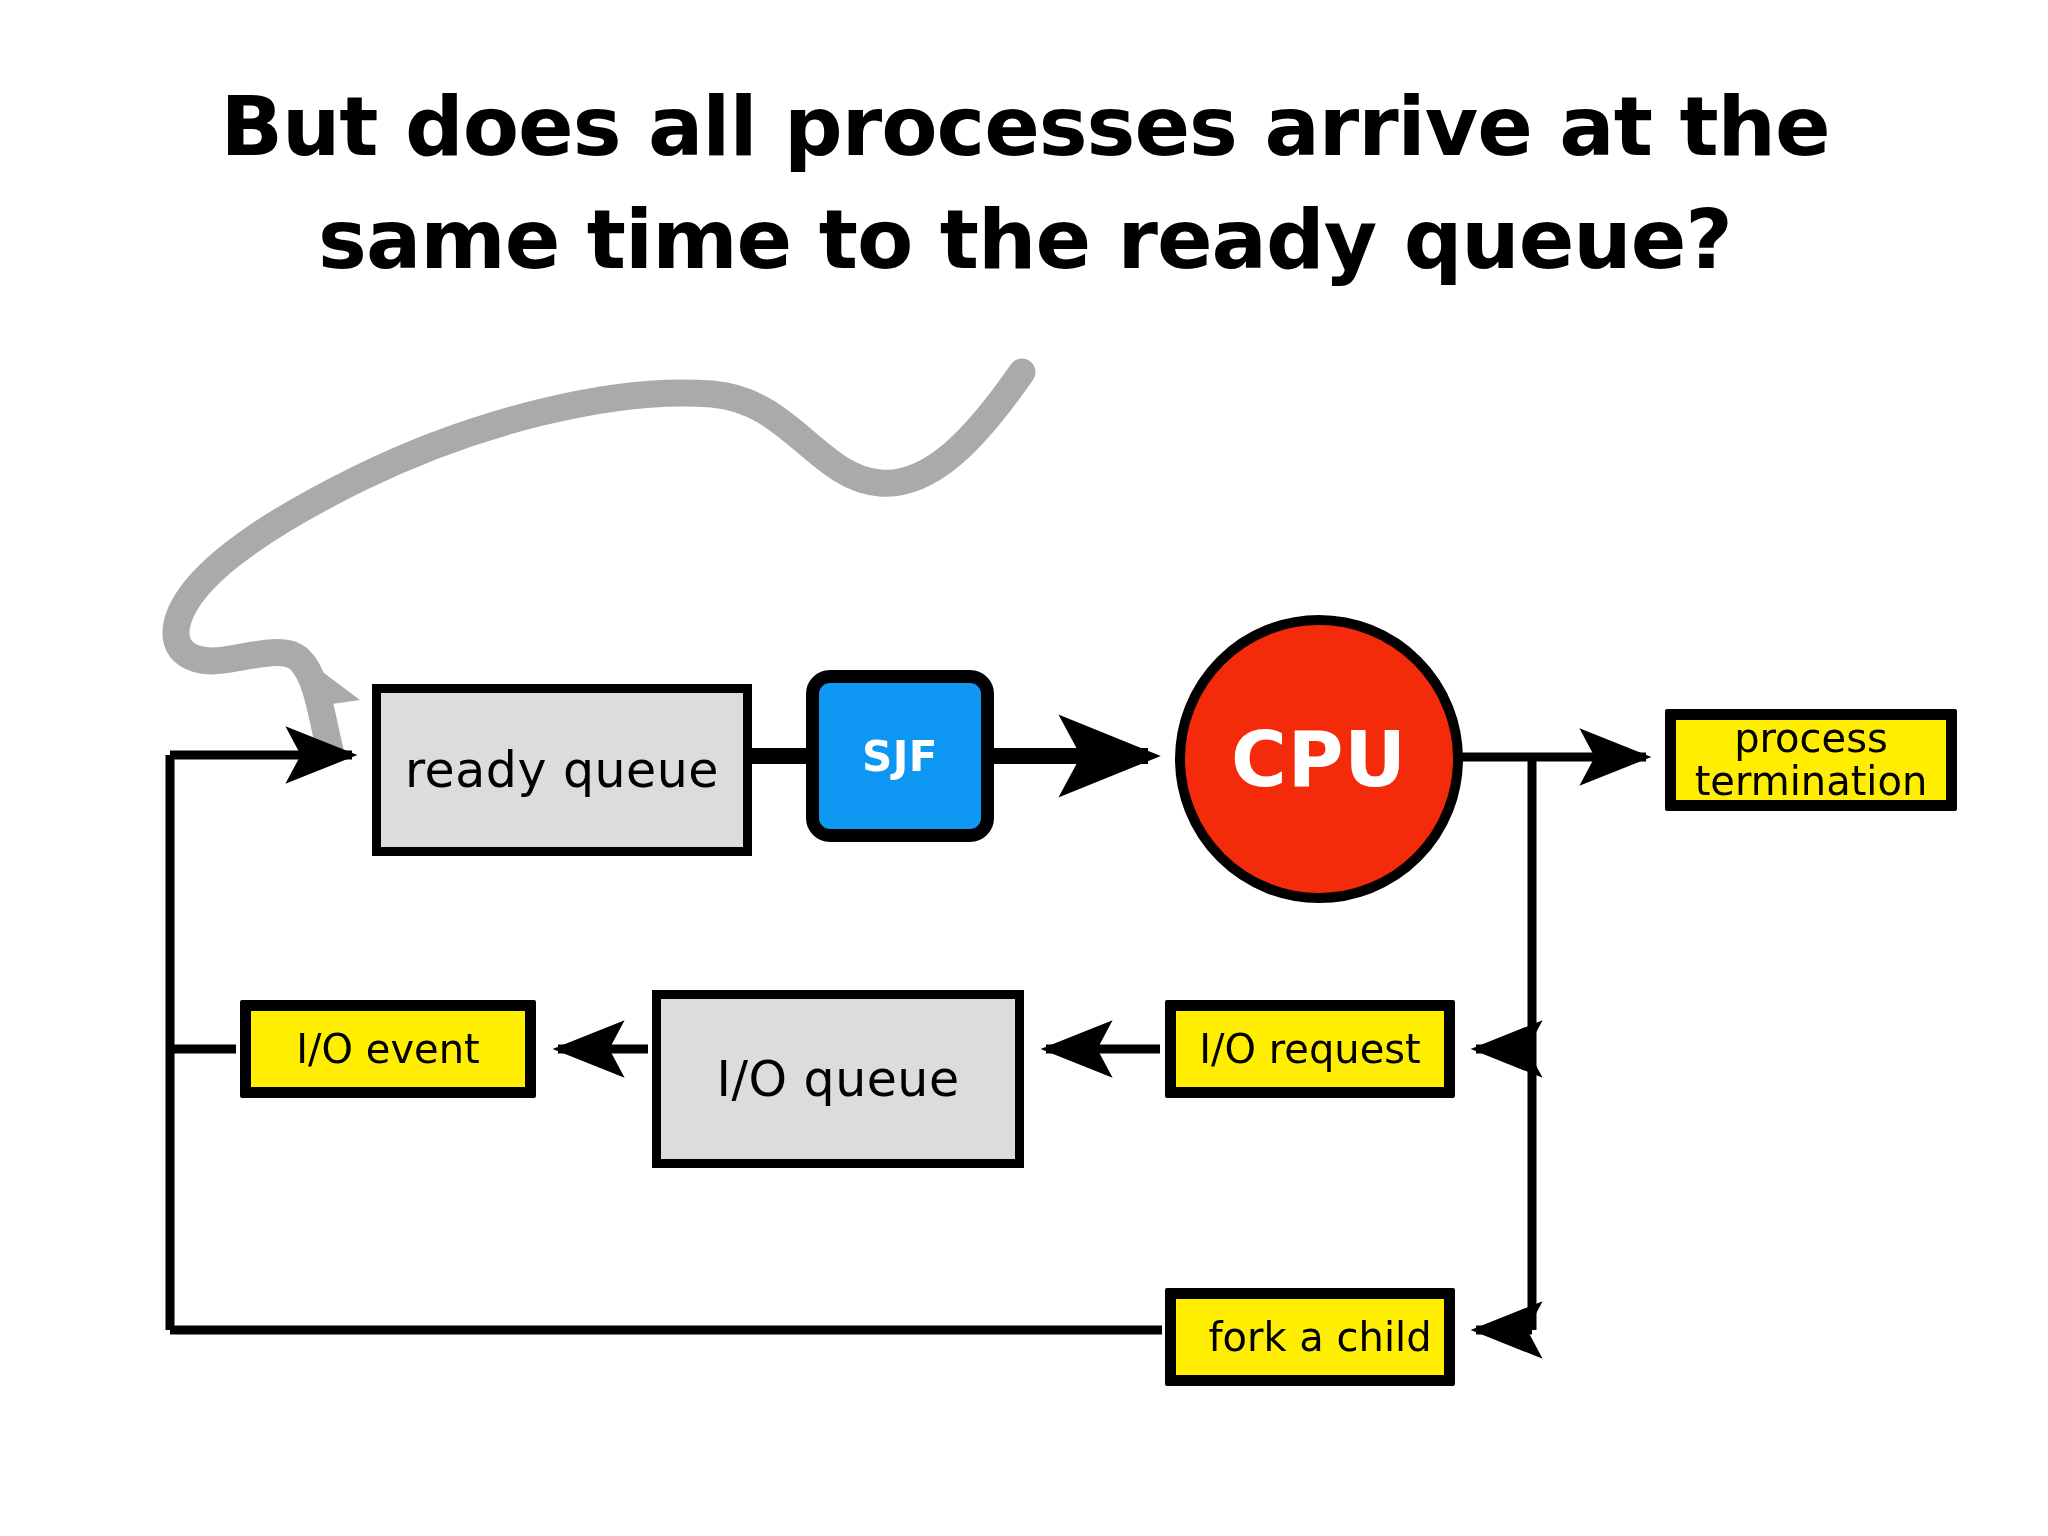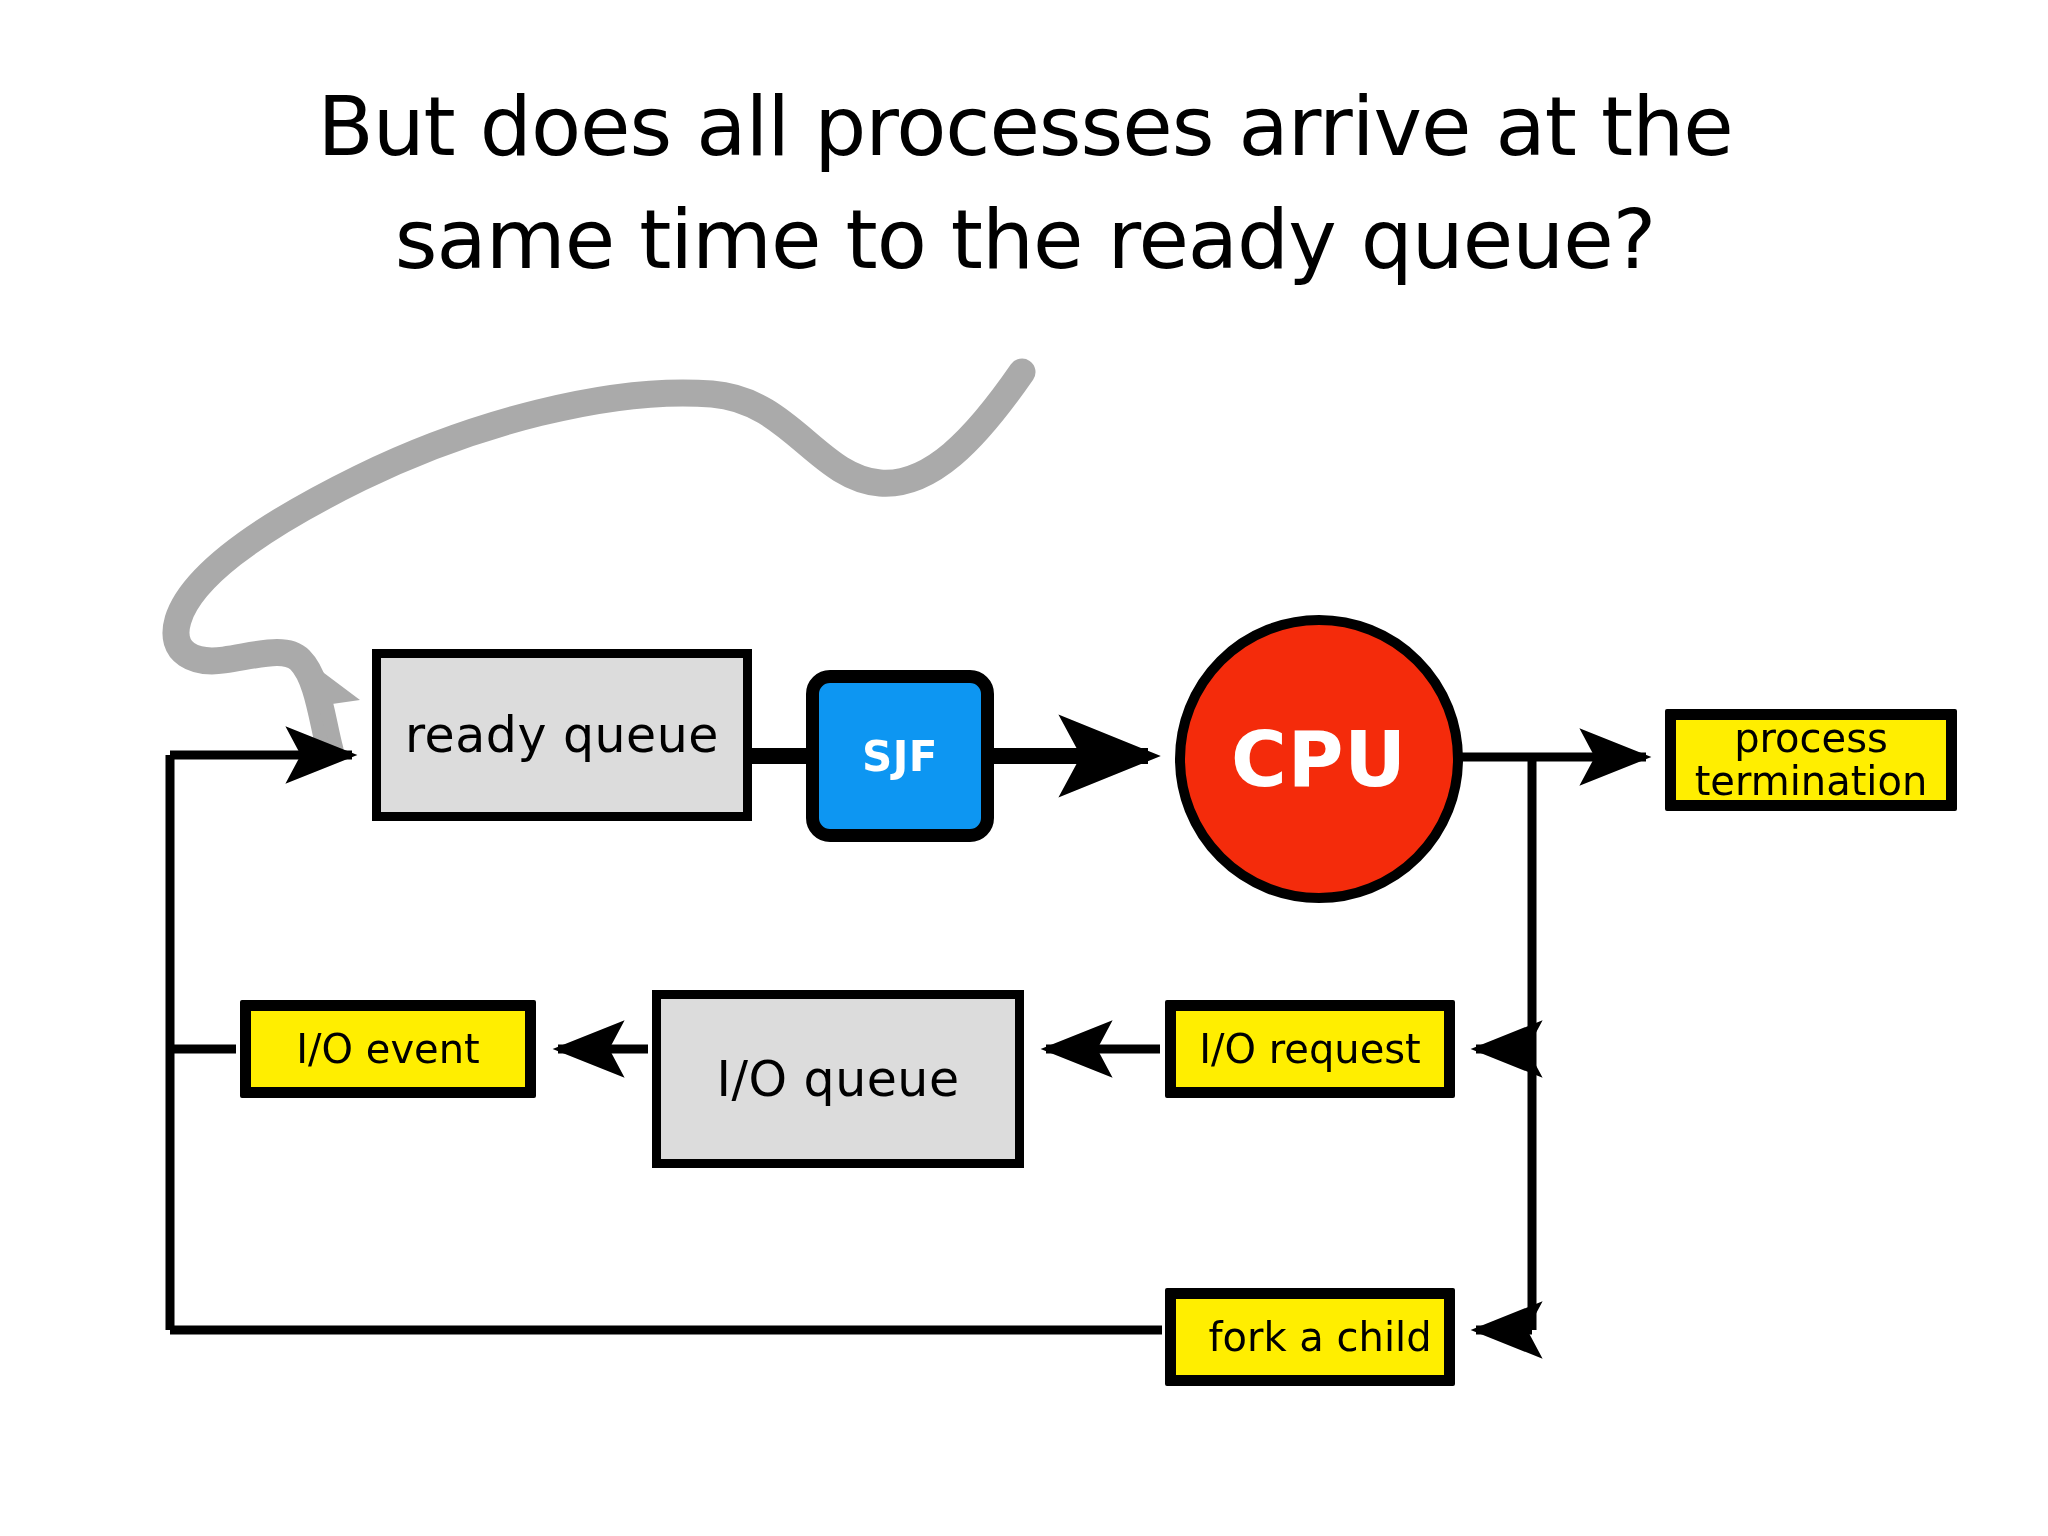--- a/index.html
+++ b/index.html
@@ -17,21 +17,21 @@
   }
 
   
   #title {
     position: absolute;
     left: 120px;
     top: 70px;
     width: 1810px;
     text-align: center;
     font-family: "DejaVu Sans", sans-serif;
-    font-weight: normal;
+    font-weight: bold;
     font-size: 82px;
     line-height: 1.38;
     letter-spacing: -1px;
     color: #000000;
     white-space: pre-line;
   }
 
   
   #wires {
     position: absolute;
@@ -92,21 +92,21 @@
     border: 10px solid #000000;
     border-radius: 50%;
     color: #ffffff;
     font-family: "DejaVu Sans", sans-serif;
     font-weight: bold;
     font-size: 76px;
     letter-spacing: 1px;
   }
 
   
-  #ready-queue      { left: 372px;  top: 649px;  width: 380px;  height: 172px; }
+  #ready-queue      { left: 372px;  top: 684px;  width: 380px;  height: 172px; }
   #sjf              { left: 806px;  top: 670px;  width: 188px;  height: 172px; }
   #cpu              { left: 1175px; top: 615px;  width: 288px;  height: 288px; }
   #process-term     { left: 1665px; top: 709px;  width: 292px;  height: 102px; }
   #io-queue         { left: 652px;  top: 962px;  width: 372px;  height: 178px; margin-top: 28px; }
   #io-event         { left: 240px;  top: 1000px; width: 296px;  height: 98px;  }
   #io-request       { left: 1165px; top: 1000px; width: 290px;  height: 98px;  }
   #fork-child       { left: 1165px; top: 1288px; width: 290px;  height: 98px; padding-left: 20px;  }
 </style>
 </head>
 <body>

